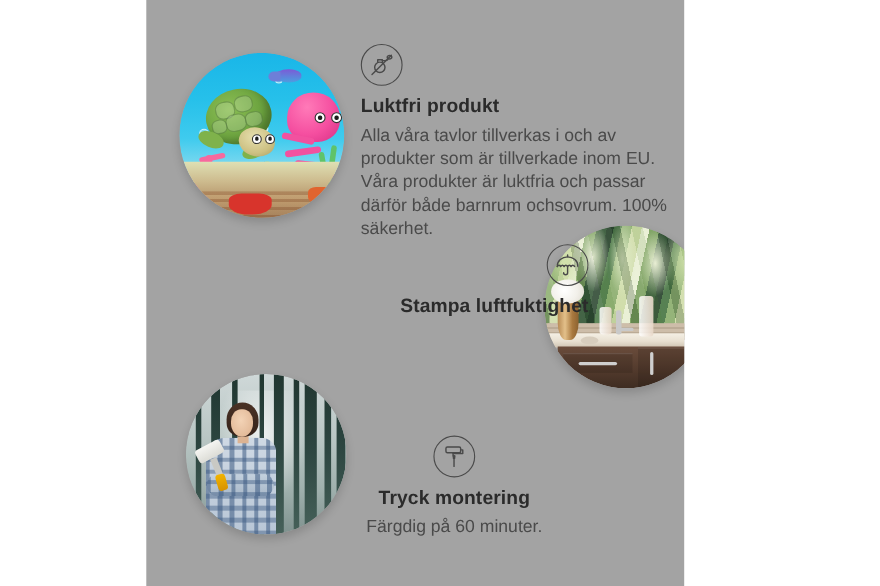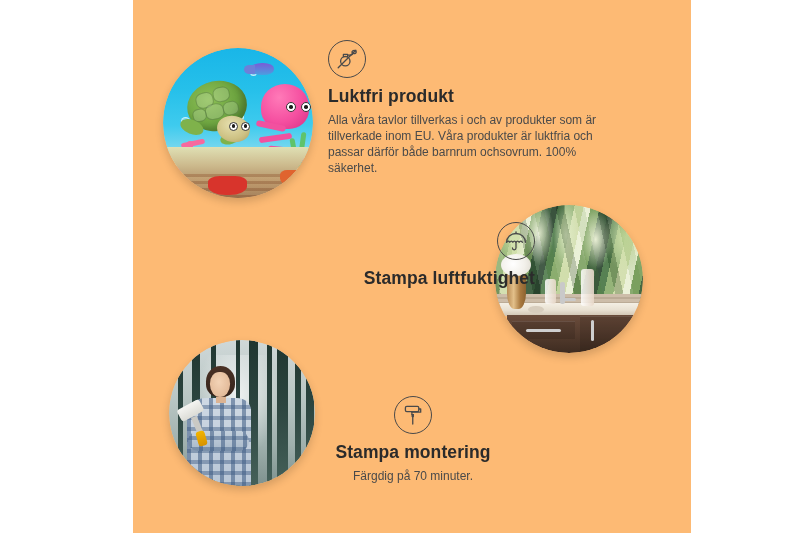--- a/index.html
+++ b/index.html
@@ -16,40 +16,40 @@
   #stage {
     position: relative;
     width: 800px;
     height: 533px;
     background: #ffffff;
   }
   #panel {
     position: absolute;
     left: 133px;
     top: 0;
-    width: 558px;
+    width: 489px;
     height: 533px;
-    background: #fdba74;
+    background: #a3a3a3;
     overflow: hidden;
   }
 
   
   .feature {
     position: absolute;
   }
   .feature-title {
     font-size: 17.5px;
     font-weight: bold;
     color: #2b2b2b;
     line-height: 1.25;
     margin: 0 0 5px 0;
     letter-spacing: 0.1px;
   }
   .feature-body {
-    font-size: 12px;
+    font-size: 16px;
     color: #4a4a4a;
     line-height: 1.33;
     margin: 0;
   }
 
   
   .icon-badge {
     width: 38px;
     height: 38px;
     border: 1.4px solid #4a4a4a;
@@ -405,18 +405,18 @@
     <div class="feature" style="left:115px; top:396px; width:330px; text-align:center;">
       <div class="icon-badge" style="margin-left:auto; margin-right:auto;">
         <svg width="24" height="24" viewBox="0 0 24 24" fill="none" stroke="#4a4a4a" stroke-width="1.3" stroke-linecap="round" stroke-linejoin="round">
           <rect x="4.4" y="3.4" width="13.4" height="5.2" rx="1.4"></rect>
           <path d="M17.8 6h1.9v3.2H10.9"></path>
           <path d="M10.9 9.2v2.4h1.5"></path>
           <path d="M11.2 11.6h1.1v2.0h-1.1z"></path>
           <path d="M11.75 13.6V21"></path>
         </svg>
       </div>
-      <p class="feature-title">Stampa montering</p>
-      <p class="feature-body">Färgdig på 70 minuter.</p>
+      <p class="feature-title">Tryck montering</p>
+      <p class="feature-body">Färgdig på 60 minuter.</p>
     </div>
 
   </div>
 </div>
 
 </body></html>

